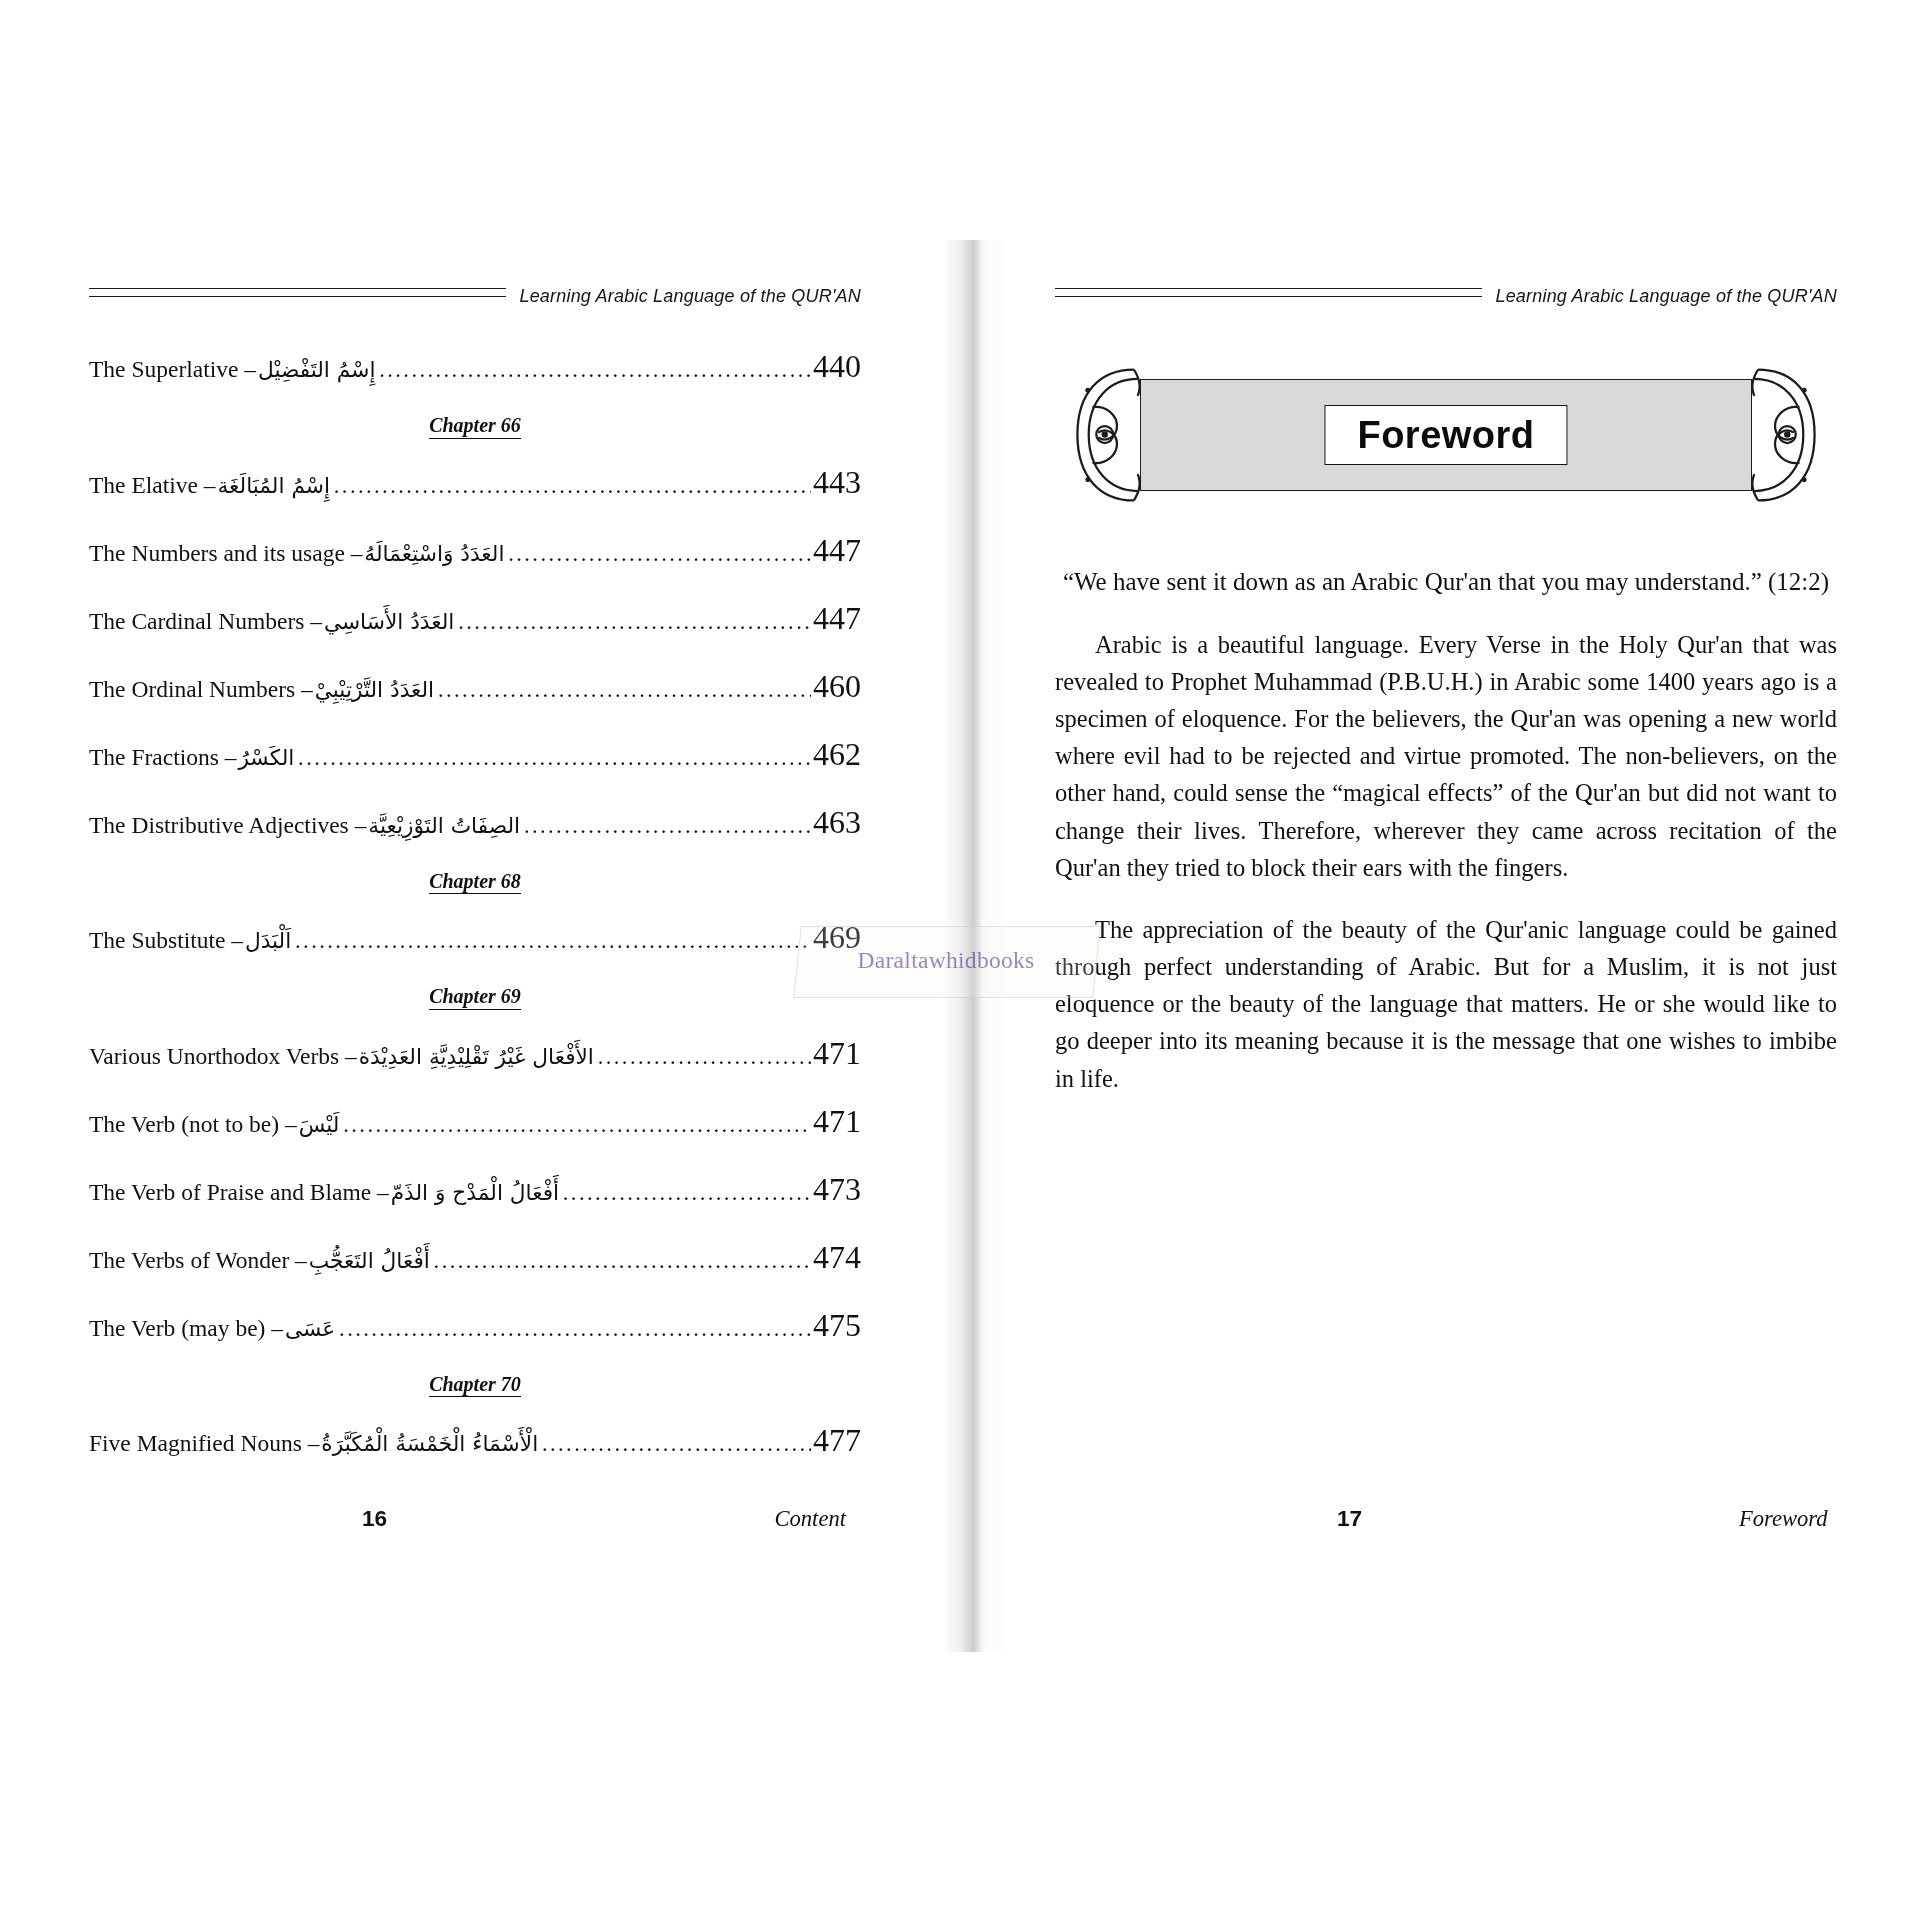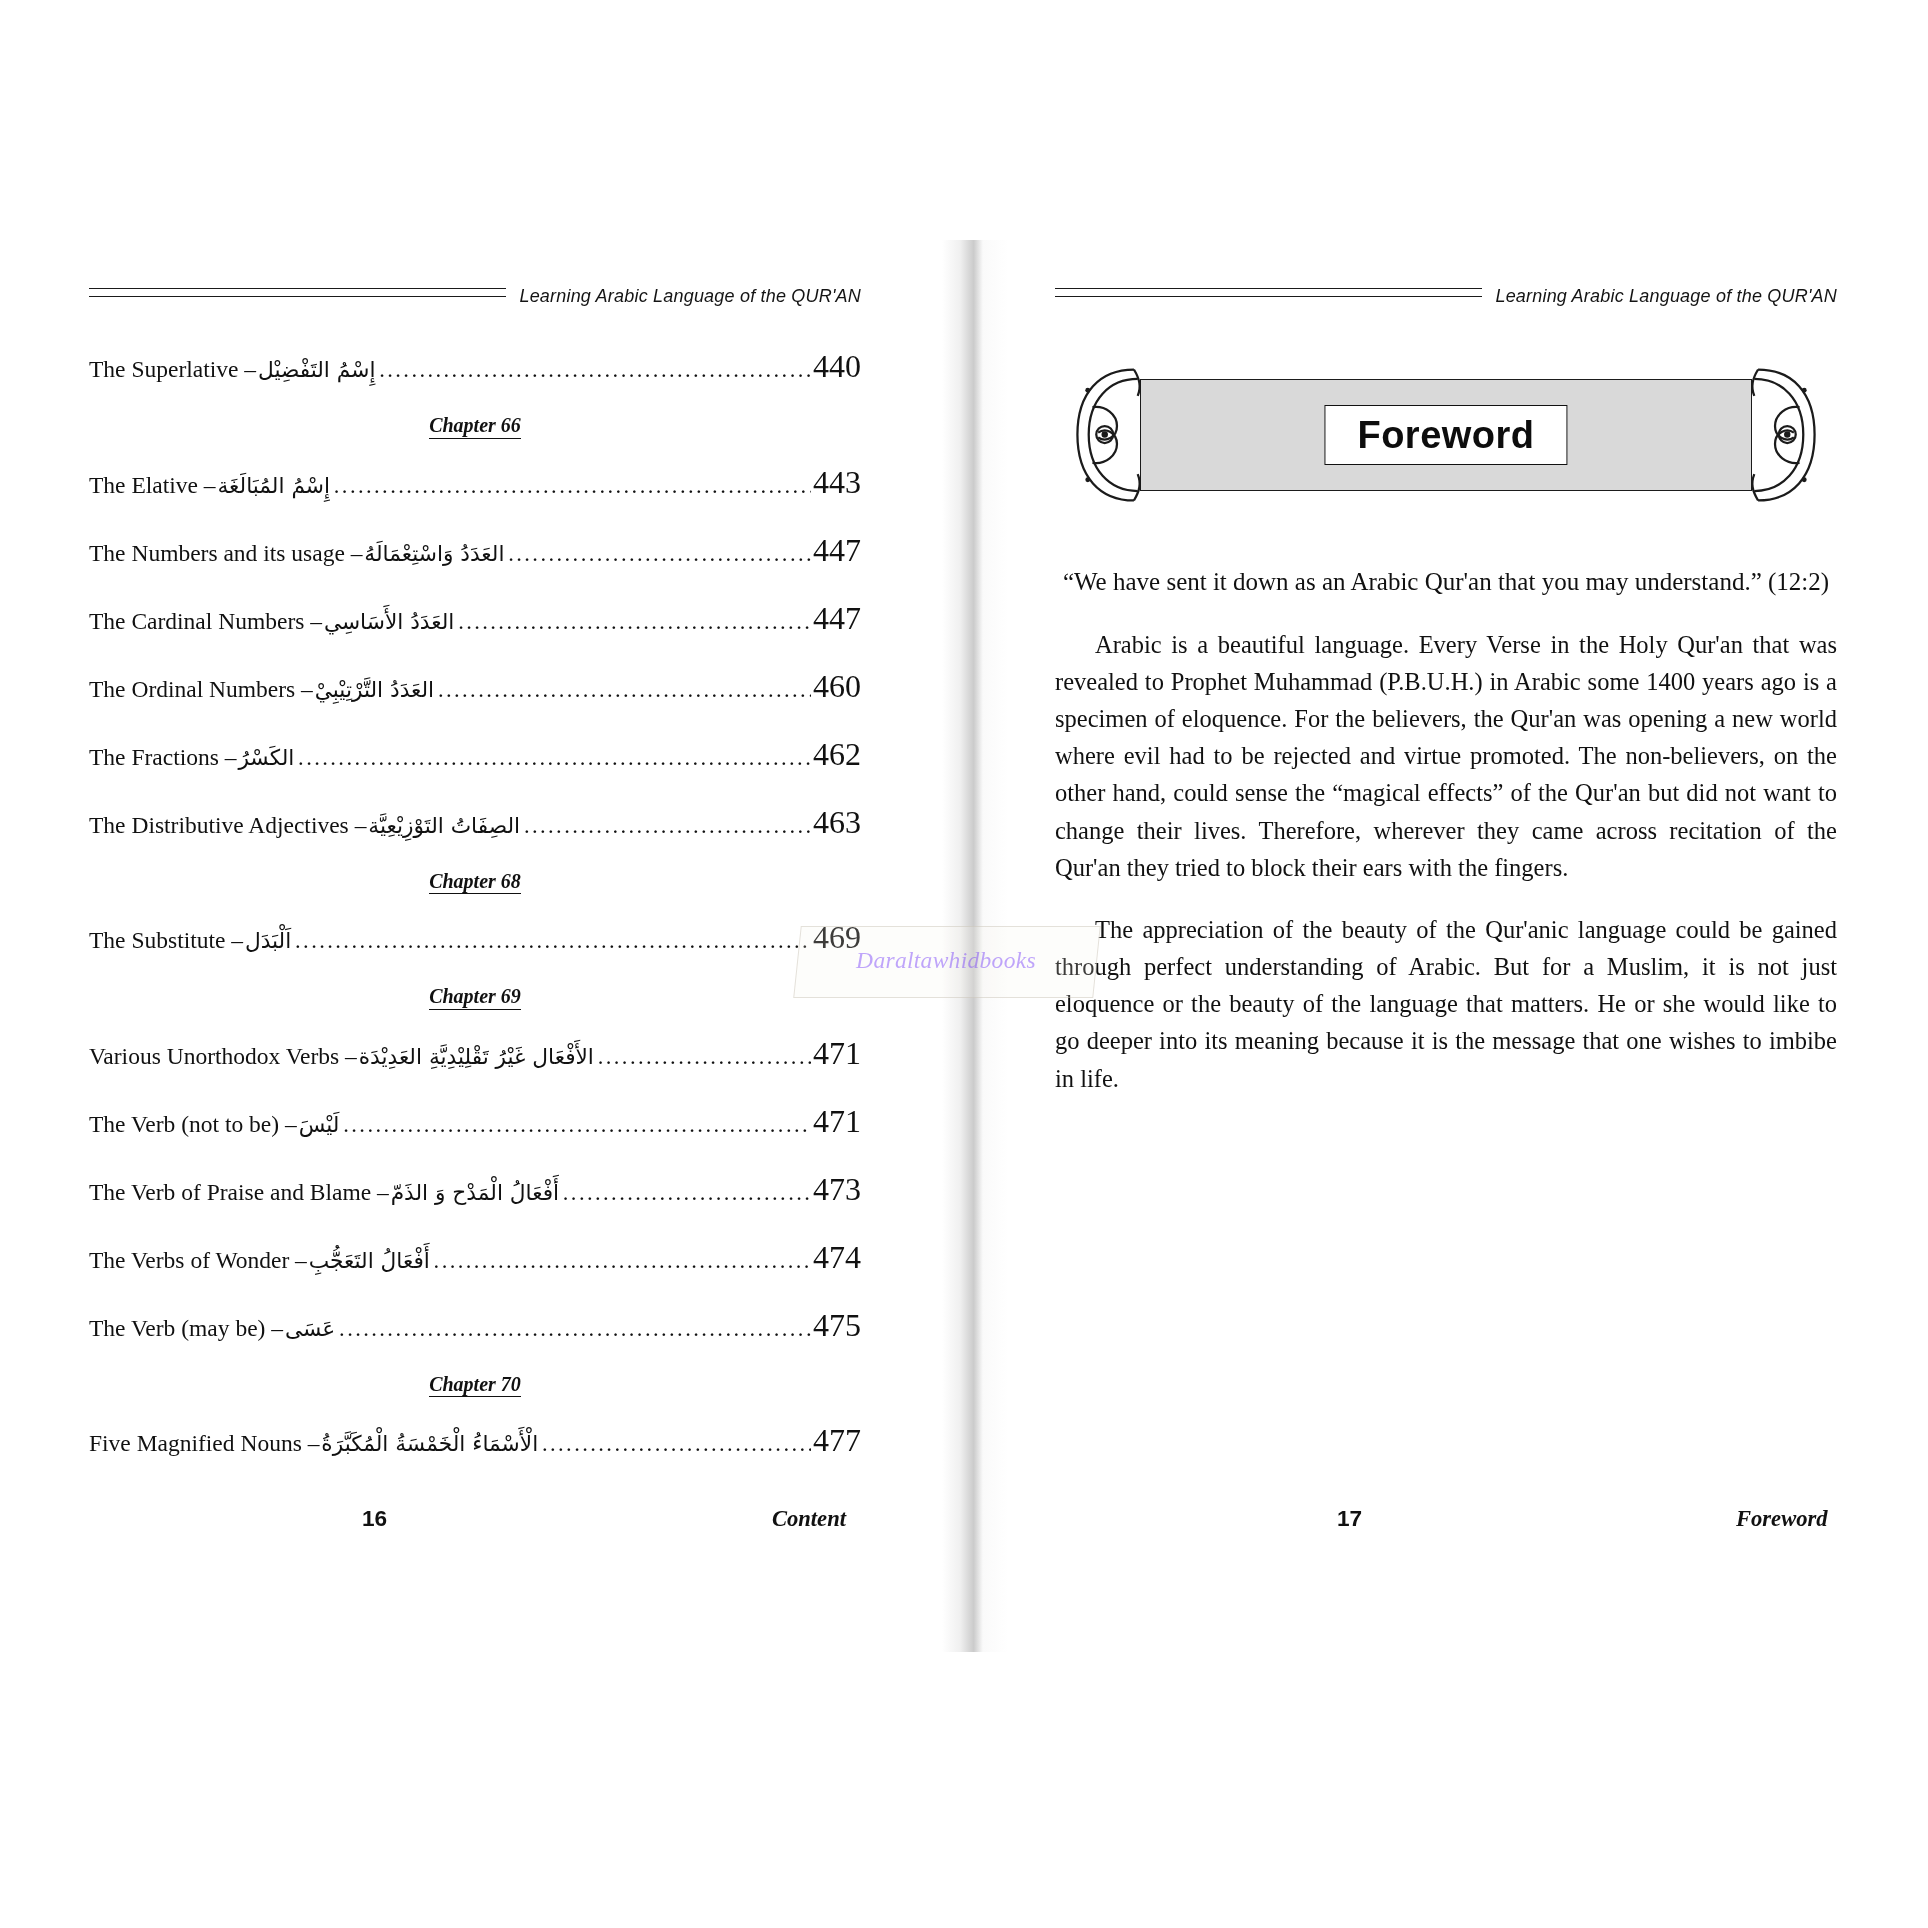--- a/index.html
+++ b/index.html
@@ -195,21 +195,21 @@
     align-items: baseline;
   }
   .folio .num {
     font-family: "Liberation Sans", sans-serif;
     font-weight: bold;
     font-size: 22.6px;
   }
   .folio .label {
     font-family: "Liberation Serif", serif;
     font-style: italic;
-    font-weight: bold;
+    font-weight: normal;
     font-size: 22.6px;
   }
   .folio-left  { left: 0; }
   .folio-left .num { margin-left: 273px; }
   .folio-left .label { margin-left: auto; margin-right: 15px; }
   .folio-right .num { margin-left: 282px; }
   .folio-right .label { margin-left: auto; margin-right: 9.4px; }
 
   
   .watermark {
@@ -223,23 +223,22 @@
   }
   .wm-text {
     position: absolute;
     left: 0; top: 0;
     width: 320px;
     height: 85px;
     display: flex;
     align-items: center;
     justify-content: center;
     font-family: "Liberation Serif", serif;
-    font-style: italic;
     font-size: 23.5px;
-    color: #8b5cf6;
+    color: #4c1d95;
     letter-spacing: 0.3px;
   }
   .wm-shape {
     position: absolute;
     left: 11.3px; top: 7.5px;
     width: 298px; height: 70px;
     border: 1.9px solid #cfc9bd;
     background: rgba(246,243,236,0.35);
     transform: skewX(-6deg);
   }

